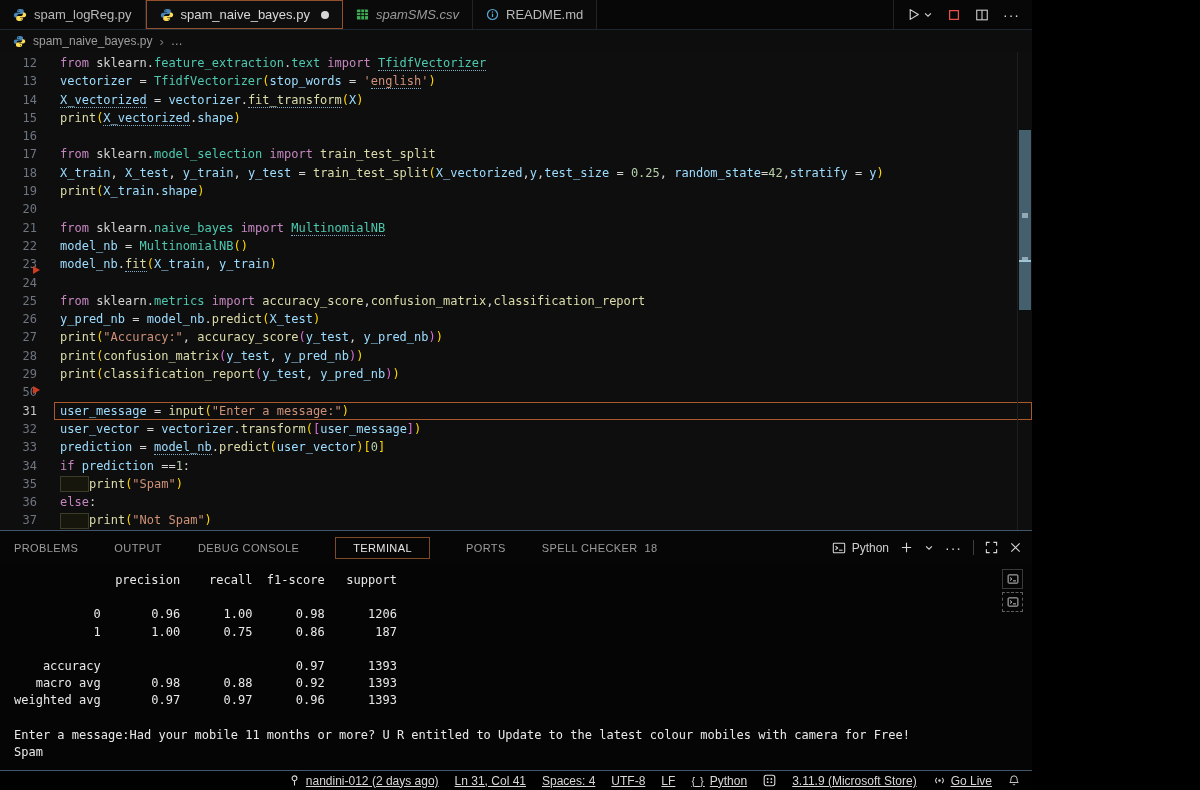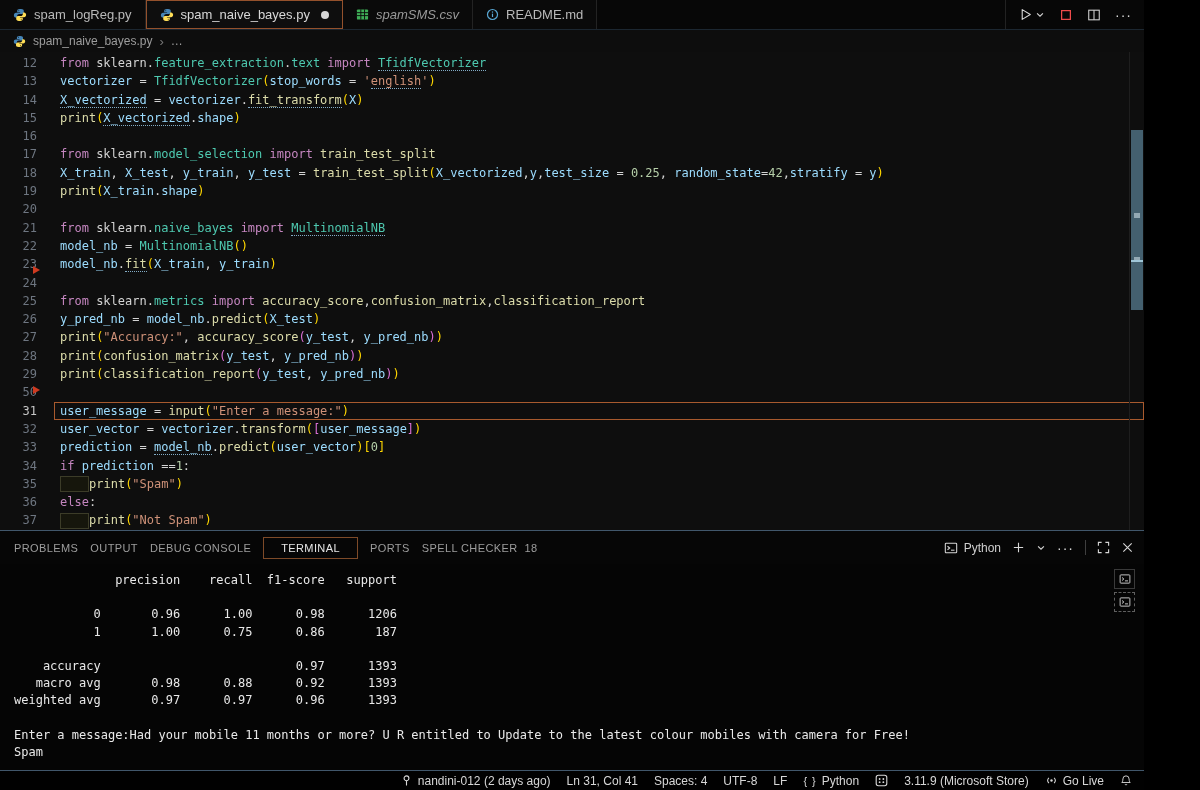--- a/index.html
+++ b/index.html
@@ -1,17 +1,17 @@
 <!DOCTYPE html>
 <html><head>
 <meta charset="utf-8">
 <style>
   html,body{margin:0;padding:0;background:#000;}
   body{width:1200px;height:790px;overflow:hidden;font-family:"Liberation Sans",sans-serif;-webkit-font-smoothing:antialiased;}
-  .window{width:1144px;height:790px;display:flex;flex-direction:column;background:#0b0b0b;}
+  .window{width:1032px;height:790px;display:flex;flex-direction:column;background:#0b0b0b;}
 
   
   .tabbar{height:30px;display:flex;align-items:stretch;background:#070707;border-bottom:1px solid rgba(70,100,130,.35);box-sizing:border-box;}
   .tabstrip{display:flex;align-items:stretch;}
   .tab{display:flex;align-items:center;gap:7px;padding:0 13px;border-right:1px solid #232323;font-size:13px;color:#b9b9b9;background:#0a0a0a;box-sizing:border-box;cursor:default;}
   .tab.active{background:#0e0e0e;border:1px solid #94512c;color:#d8d8d8;}
   .tab.preview .tab-label{font-style:italic;color:#999;}
   .tab-icon{display:flex;align-items:center;}
   .dirty-dot{width:8px;height:8px;border-radius:50%;background:#d6d6d6;margin-left:4px;}
   .tabbar-spacer{flex:1;}
@@ -39,37 +39,37 @@
   .gmark{position:absolute;left:33px;width:0;height:0;border-left:7px solid #cf3a20;border-top:4px solid transparent;border-bottom:4px solid transparent;}
   .gmark.m1{top:-8px;} .gmark.m2{top:3px;}
   .scrollbar{position:absolute;right:0;top:0;width:14px;height:100%;border-left:1px solid #1e1e1e;}
   .sb-thumb{position:absolute;top:78px;left:1px;width:12px;height:180px;background:#44606f;}
   .sb-mark{position:absolute;left:3px;width:6px;height:5px;background:#93a9b4;}
   .sb-line{position:absolute;left:0;width:100%;height:2px;background:#9fc6d8;}
 
   
   .panel{height:240px;border-top:1px solid #41576b;background:#060606;box-sizing:border-box;display:flex;flex-direction:column;}
   .panel-header{height:33px;display:flex;align-items:center;padding:0 10px 0 14px;}
-  .panel-tabs{display:flex;align-items:center;gap:12px;flex:1;}
+  .panel-tabs{display:flex;align-items:center;gap:36px;flex:1;}
   .panel-tab{font-size:11px;letter-spacing:.4px;color:#9d9d9d;padding:4px 0;cursor:default;}
   .panel-tab.active{color:#e6e6e6;border:1px solid #7e4a28;padding:4px 17px;}
   .ptab-badge{margin-left:7px;}
   .panel-actions{display:flex;align-items:center;gap:11px;color:#cfcfcf;font-size:12px;}
   .shell-item{display:flex;align-items:center;gap:6px;}
   .pa-divider{width:1px;height:15px;background:#3f3f3f;}
   .more-glyph{font-size:14px;letter-spacing:1px;color:#d7d7d7;line-height:10px;}
   .terminal-body{position:relative;flex:1;background:#050505;}
   .terminal-body pre{margin:0;padding:8px 83px 0 14px;font-family:"DejaVu Sans Mono",monospace;font-size:12px;line-height:17.2px;color:#e9e9e9;}
   .term-list{position:absolute;right:9px;top:5px;display:flex;flex-direction:column;gap:3px;}
   .term-box{width:21px;height:20px;display:flex;align-items:center;justify-content:center;box-sizing:border-box;}
   .term-box.b1{border:1px solid #3a3a3a;}
   .term-box.b2{border:1px dashed #5f5f5f;}
 
   
-  .statusbar{height:20px;border-top:1px solid #41576b;box-sizing:border-box;background:#010101;display:flex;align-items:center;justify-content:flex-end;gap:16px;padding:0 12px 0 0;font-size:12px;color:#d7d7d7;}
+  .statusbar{height:20px;border-top:1px solid #41576b;box-sizing:border-box;background:#010101;display:flex;align-items:center;justify-content:flex-end;gap:16px;padding:0 12px 0 0;font-size:12px;color:#d7d7d7;text-decoration:underline;}
   .sb-item{display:flex;align-items:center;gap:5px;white-space:nowrap;cursor:default;}
   .braces{font-size:11px;letter-spacing:1px;}
 </style>
 </head>
 <body>
 
 <div class="window">
 
   <div class="tabbar">
     <div class="tabstrip">

